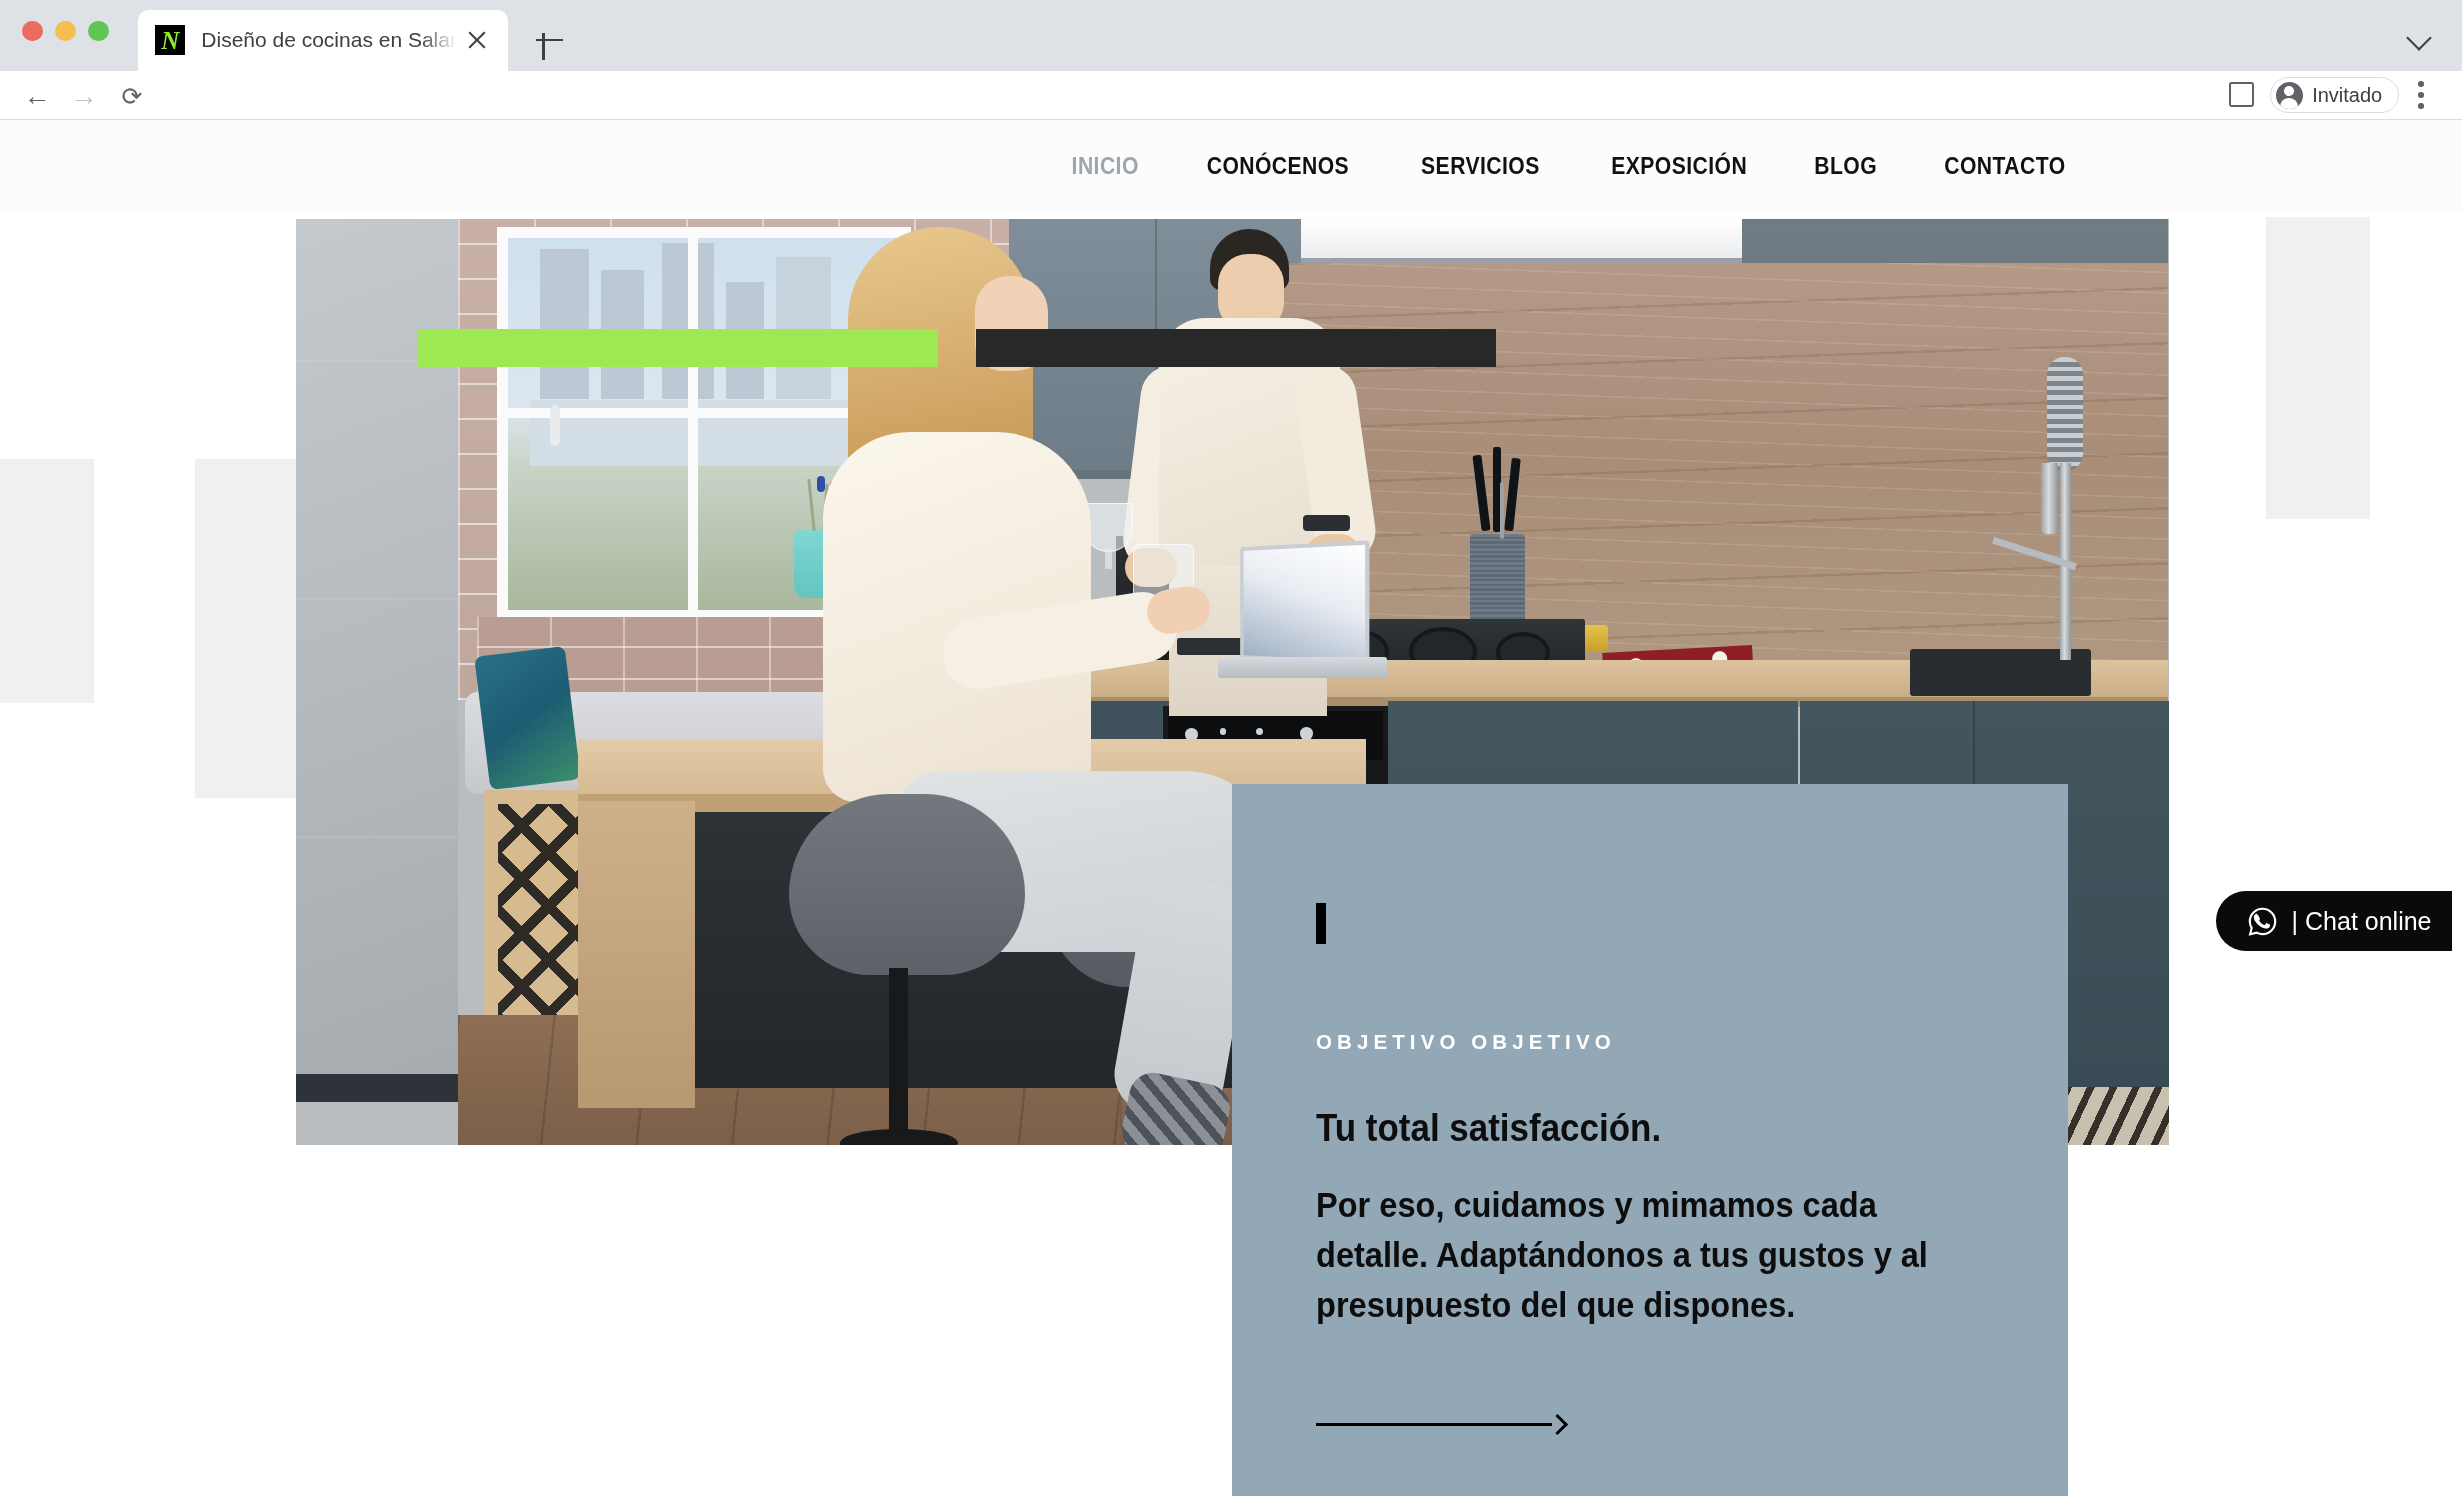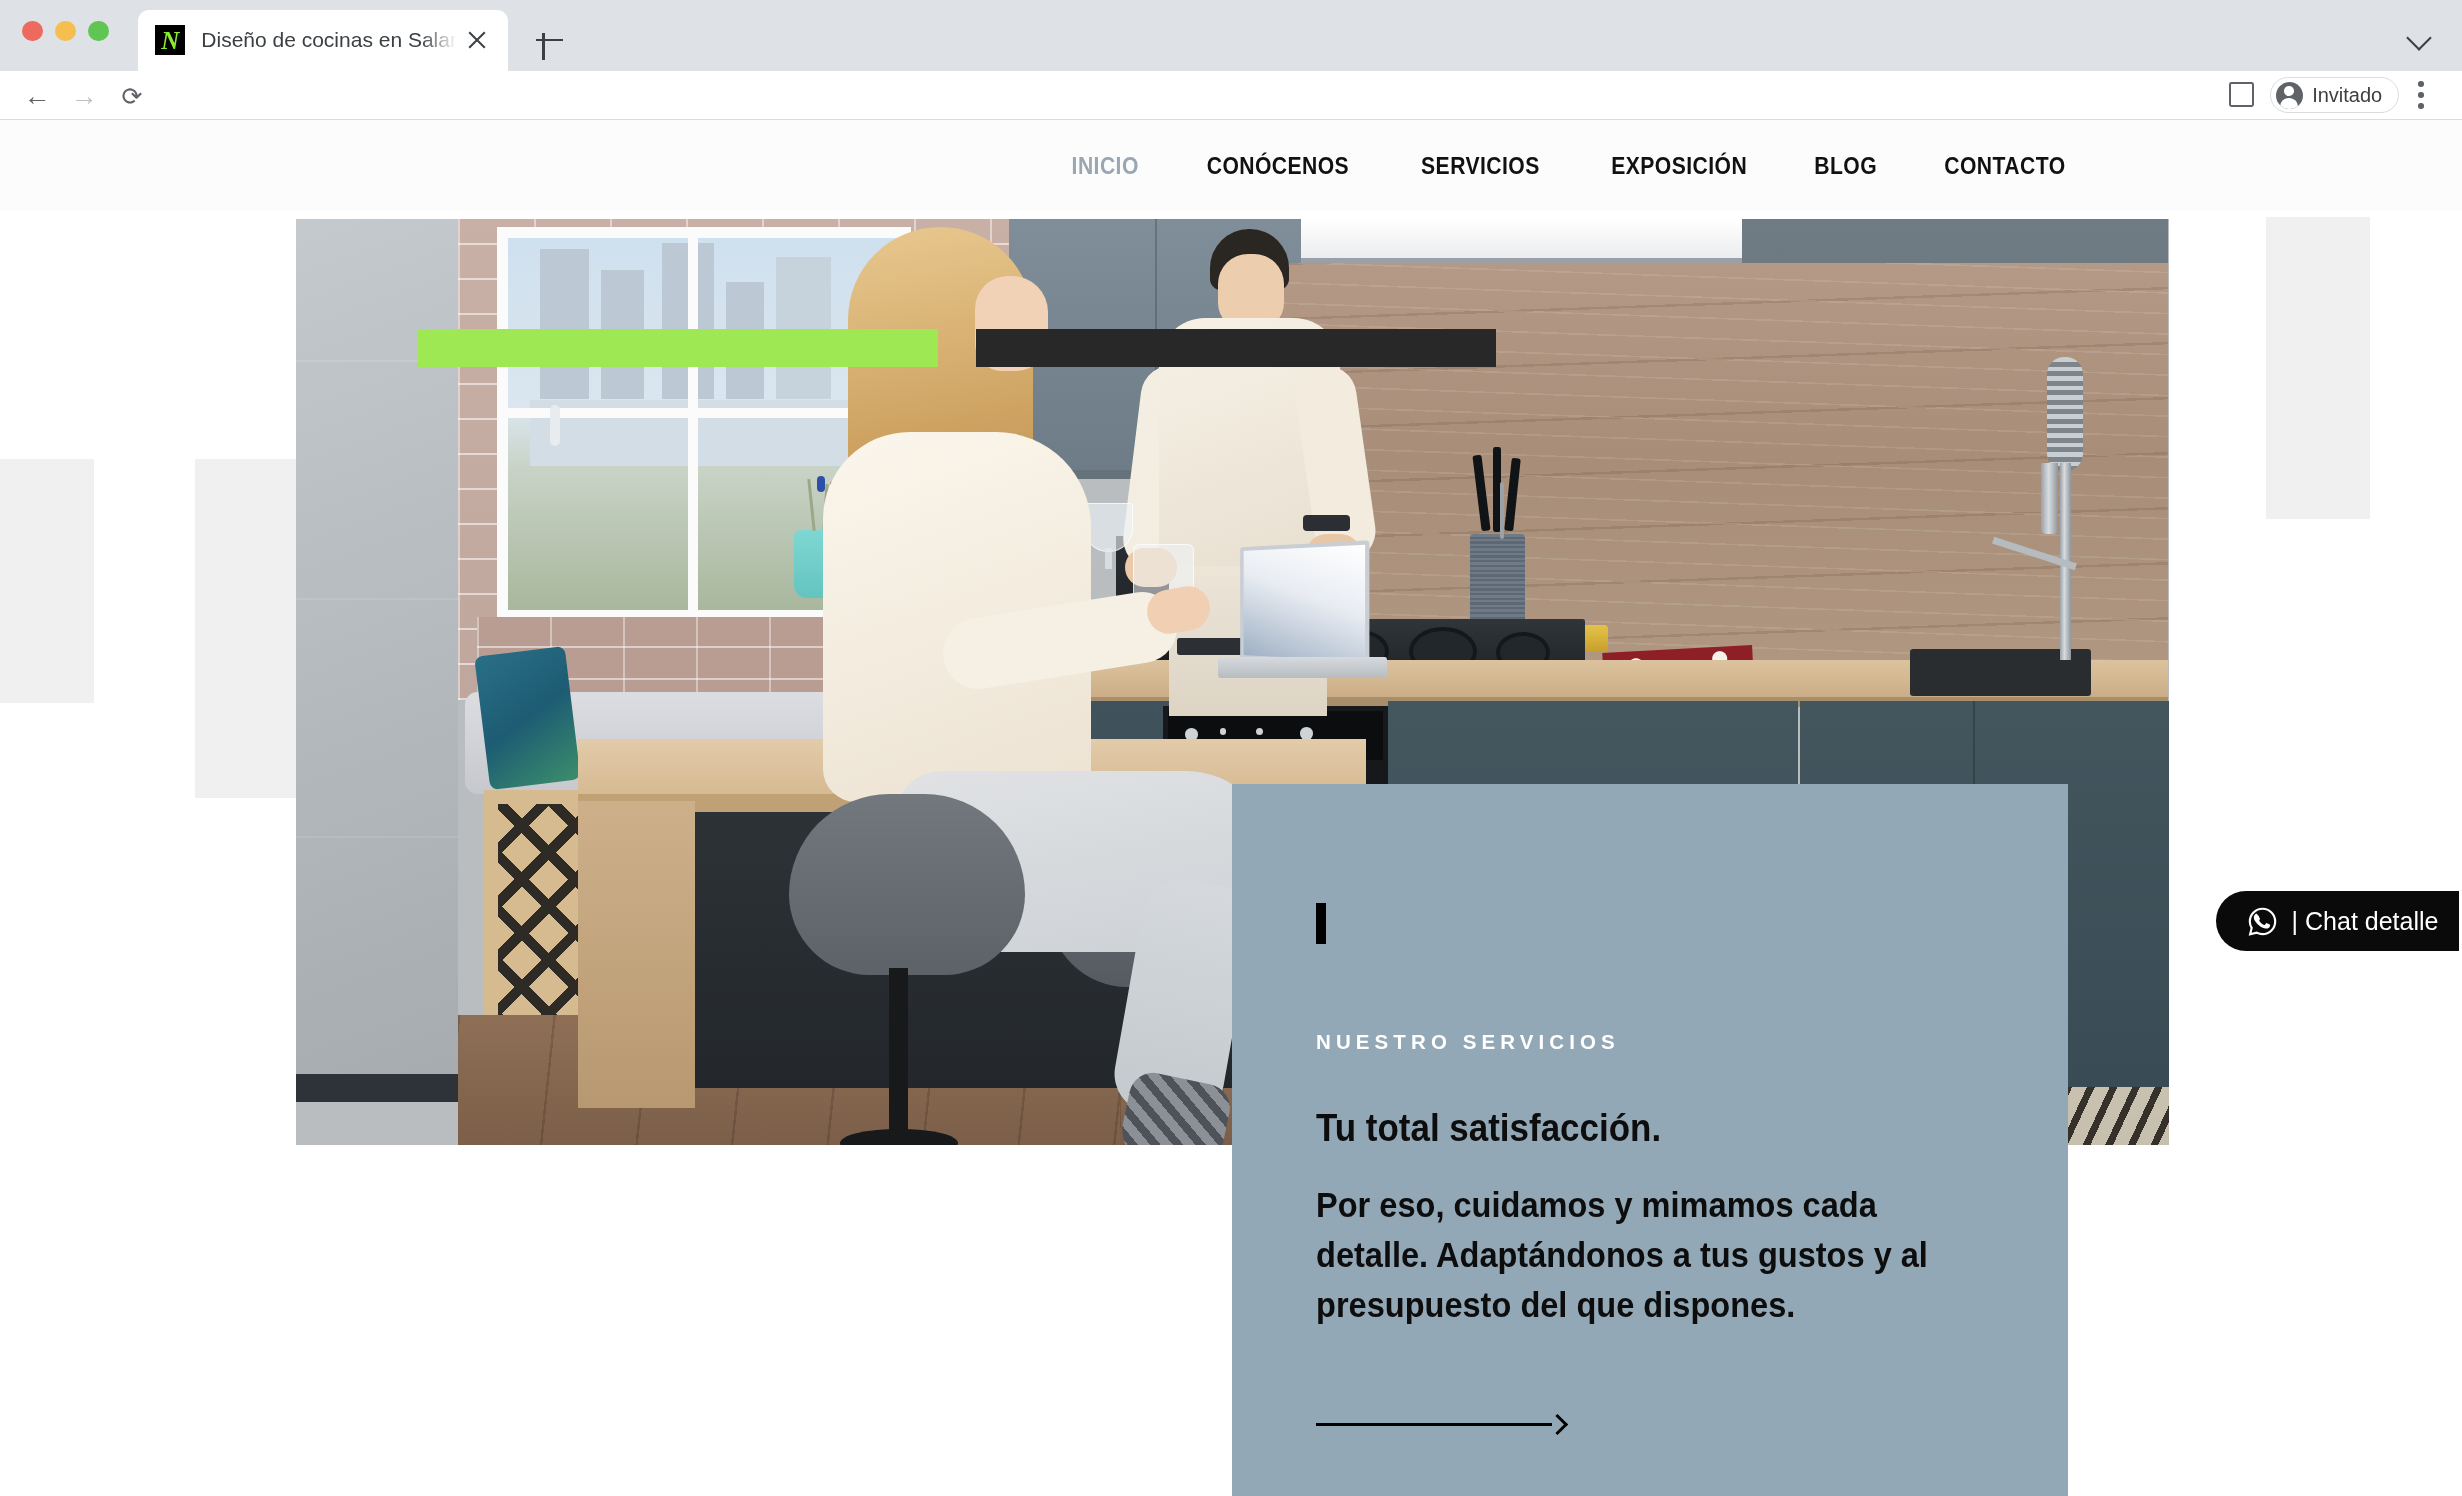--- a/index.html
+++ b/index.html
@@ -797,30 +797,30 @@
       <a class="nav-link">BLOG</a>
       <a class="nav-link">CONTACTO</a>
     </nav>
   </div>
 
   <div id="green-bar"></div>
   <div id="dark-bar"></div>
 
   <section id="objective-card"></section>
   <div id="card-tick"></div>
-  <div id="card-eyebrow">NUESTRO SERVICIOS</div>
+  <div id="card-eyebrow">OBJETIVO OBJETIVO</div>
   <h2 id="card-heading">Tu total satisfacción.</h2>
   <p id="card-paragraph">Por eso, cuidamos y mimamos cada detalle. Adaptándonos a tus gustos y al presupuesto del que dispones.</p>
   <a id="card-arrow">
     <span class="shaft"></span>
       <span class="head"></span>
   </a>
 
   <div id="chat-widget">
     <svg id="whatsapp-icon" viewBox="0 0 32 32">
       <path fill="none" stroke="#ffffff" stroke-width="2.1" d="M16 3.6C9.2 3.6 3.7 9.1 3.7 15.9c0 2.3.6 4.4 1.8 6.3L4 28.4l6.4-1.6c1.8 1 3.8 1.5 5.6 1.5 6.8 0 12.3-5.5 12.3-12.3S22.8 3.6 16 3.6z"></path>
       <path fill="#ffffff" d="M11.6 10.3c.3 0 .6 0 .8.5.3.6 1 2.2 1.1 2.4.1.2.1.4 0 .6-.1.2-.2.4-.4.6-.2.2-.4.4-.2.8.2.4.9 1.5 1.9 2.4 1.3 1.2 2.4 1.5 2.8 1.7.4.2.6.1.8-.1.2-.2.9-1.1 1.2-1.4.2-.3.5-.3.8-.2.3.1 1.9.9 2.3 1.1.3.2.5.2.6.4.1.2.1 1-.3 1.9s-1.9 1.8-2.7 1.8c-.7.1-1.5.1-2.5-.2-.6-.2-1.3-.4-2.2-.8-3.8-1.7-6.3-5.6-6.5-5.8-.2-.3-1.5-2-1.5-3.9s1-2.8 1.4-3.2c.3-.4.7-.5 1-.5h.6z"></path>
     </svg>
-    <span id="chat-label">| Chat detalle</span>
+    <span id="chat-label">| Chat online</span>
   </div>
 
 </div>
 
 
 </body></html>

